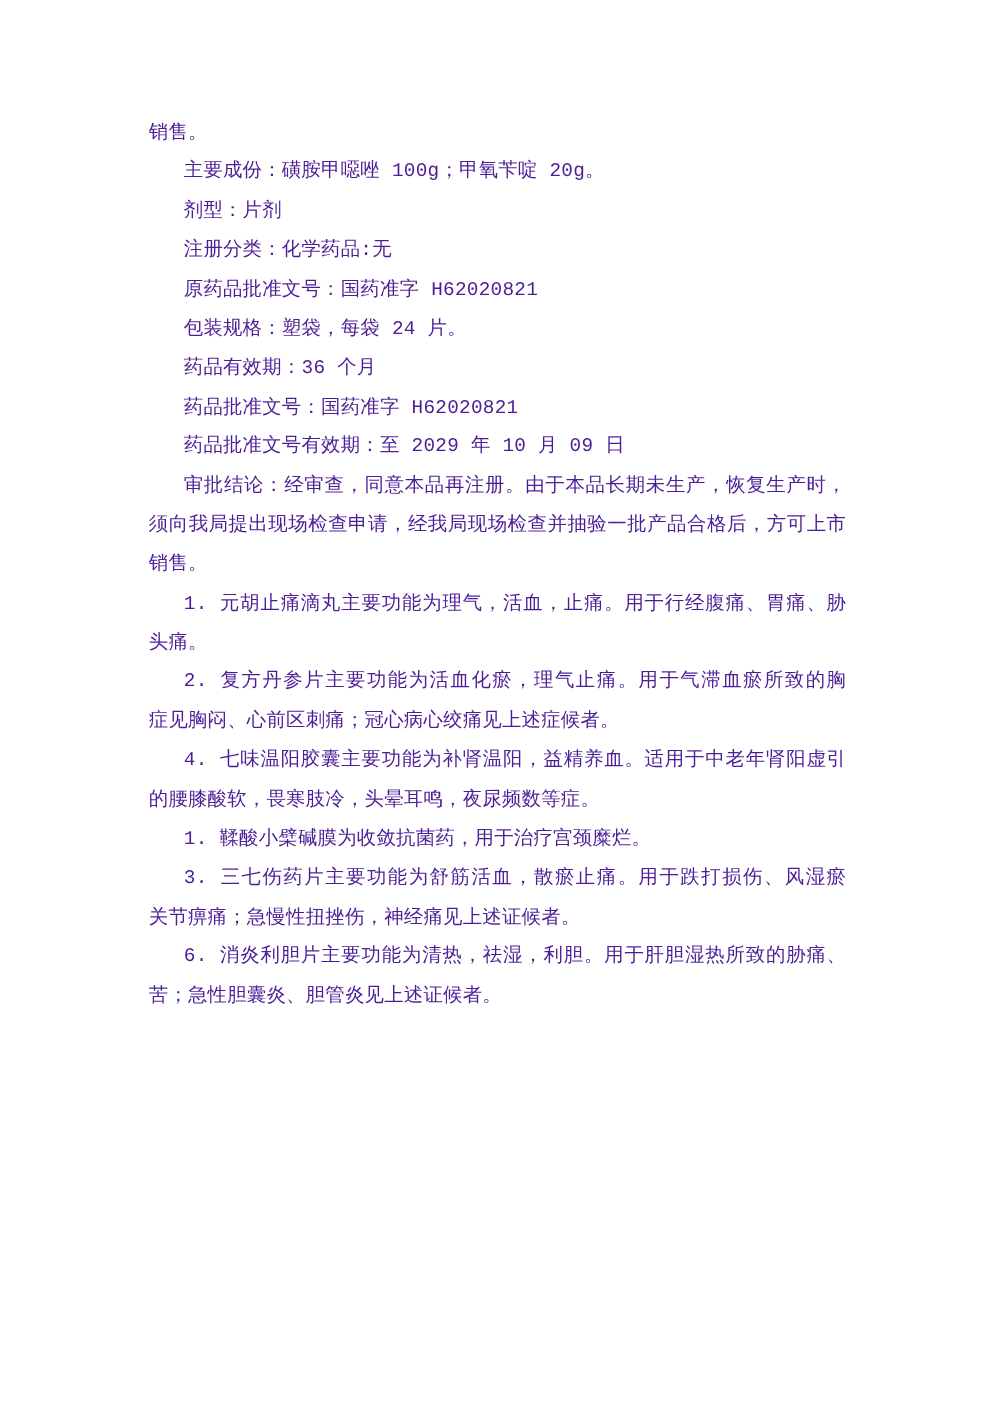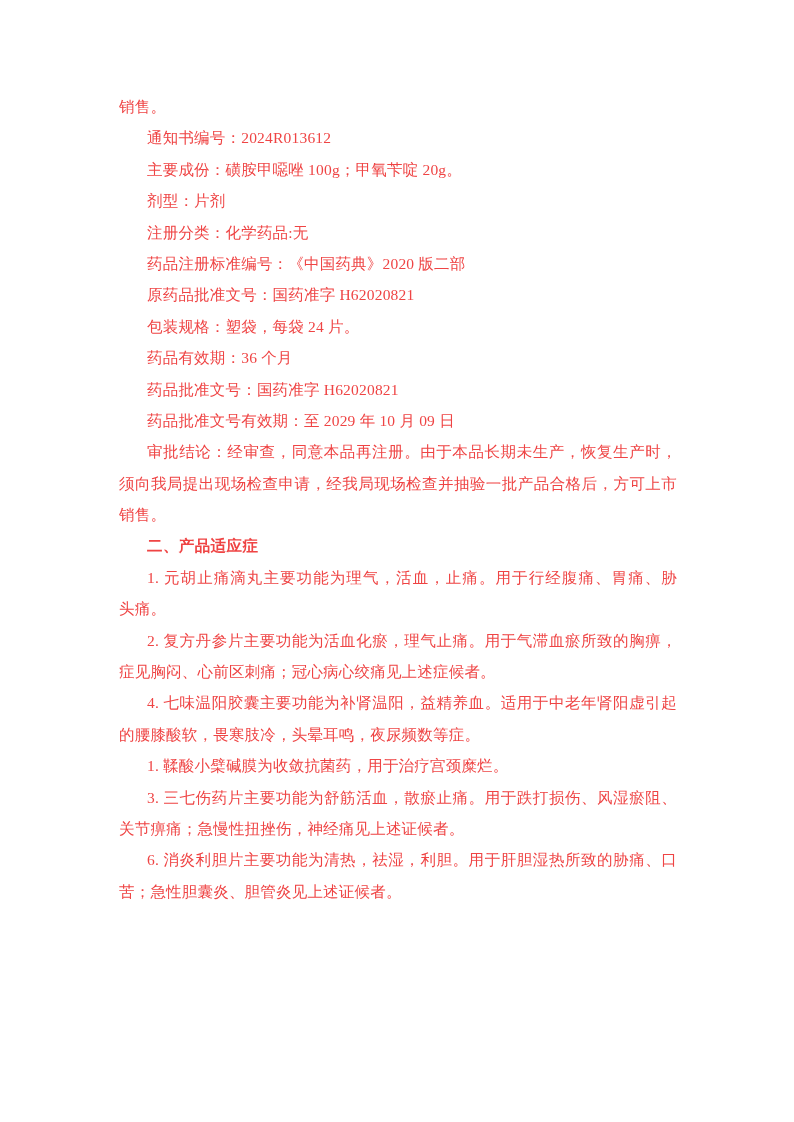--- a/index.html
+++ b/index.html
@@ -6,22 +6,22 @@
     margin: 0;
     padding: 0;
     background: #ffffff;
   }
   .page {
     position: relative;
     width: 712px;
     height: 1122px;
     background: #ffffff;
     overflow: hidden;
-    font-family: Liberation Serif, serif;
-    color: #ef4444;
+    font-family: Liberation Mono, monospace;
+    color: #4c1d95;
   }
   .textblock {
     position: absolute;
     left: 119px;
     top: 91px;
     width: 558px;
     font-size: 15.5px;
     line-height: 31.4px;
   }
   .line {
@@ -43,34 +43,31 @@
     text-align: justify;
     text-align-last: justify;
   }
 </style>
 </head>
 <body>
 
 <div class="page">
   <div class="textblock">
     <p class="line">销售。</p>
-    <p class="line indent">通知书编号：2024R013612</p>
     <p class="line indent">主要成份：磺胺甲噁唑 100g；甲氧苄啶 20g。</p>
     <p class="line indent">剂型：片剂</p>
     <p class="line indent">注册分类：化学药品:无</p>
-    <p class="line indent">药品注册标准编号：《中国药典》2020 版二部</p>
     <p class="line indent">原药品批准文号：国药准字 H62020821</p>
     <p class="line indent">包装规格：塑袋，每袋 24 片。</p>
     <p class="line indent">药品有效期：36 个月</p>
     <p class="line indent">药品批准文号：国药准字 H62020821</p>
     <p class="line indent">药品批准文号有效期：至 2029 年 10 月 09 日</p>
     <p class="line indent justify">审批结论：经审查，同意本品再注册。由于本品长期未生产，恢复生产时，</p>
     <p class="line justify">须向我局提出现场检查申请，经我局现场检查并抽验一批产品合格后，方可上市</p>
     <p class="line">销售。</p>
-    <p class="line indent bold">二、产品适应症</p>
     <p class="line indent justify">1. 元胡止痛滴丸主要功能为理气，活血，止痛。用于行经腹痛、胃痛、胁痛、</p>
     <p class="line">头痛。</p>
     <p class="line indent justify">2. 复方丹参片主要功能为活血化瘀，理气止痛。用于气滞血瘀所致的胸痹，</p>
     <p class="line">症见胸闷、心前区刺痛；冠心病心绞痛见上述症候者。</p>
     <p class="line indent justify">4. 七味温阳胶囊主要功能为补肾温阳，益精养血。适用于中老年肾阳虚引起</p>
     <p class="line">的腰膝酸软，畏寒肢冷，头晕耳鸣，夜尿频数等症。</p>
     <p class="line indent">1. 鞣酸小檗碱膜为收敛抗菌药，用于治疗宫颈糜烂。</p>
     <p class="line indent justify">3. 三七伤药片主要功能为舒筋活血，散瘀止痛。用于跌打损伤、风湿瘀阻、</p>
     <p class="line">关节痹痛；急慢性扭挫伤，神经痛见上述证候者。</p>
     <p class="line indent justify">6. 消炎利胆片主要功能为清热，祛湿，利胆。用于肝胆湿热所致的胁痛、口</p>

